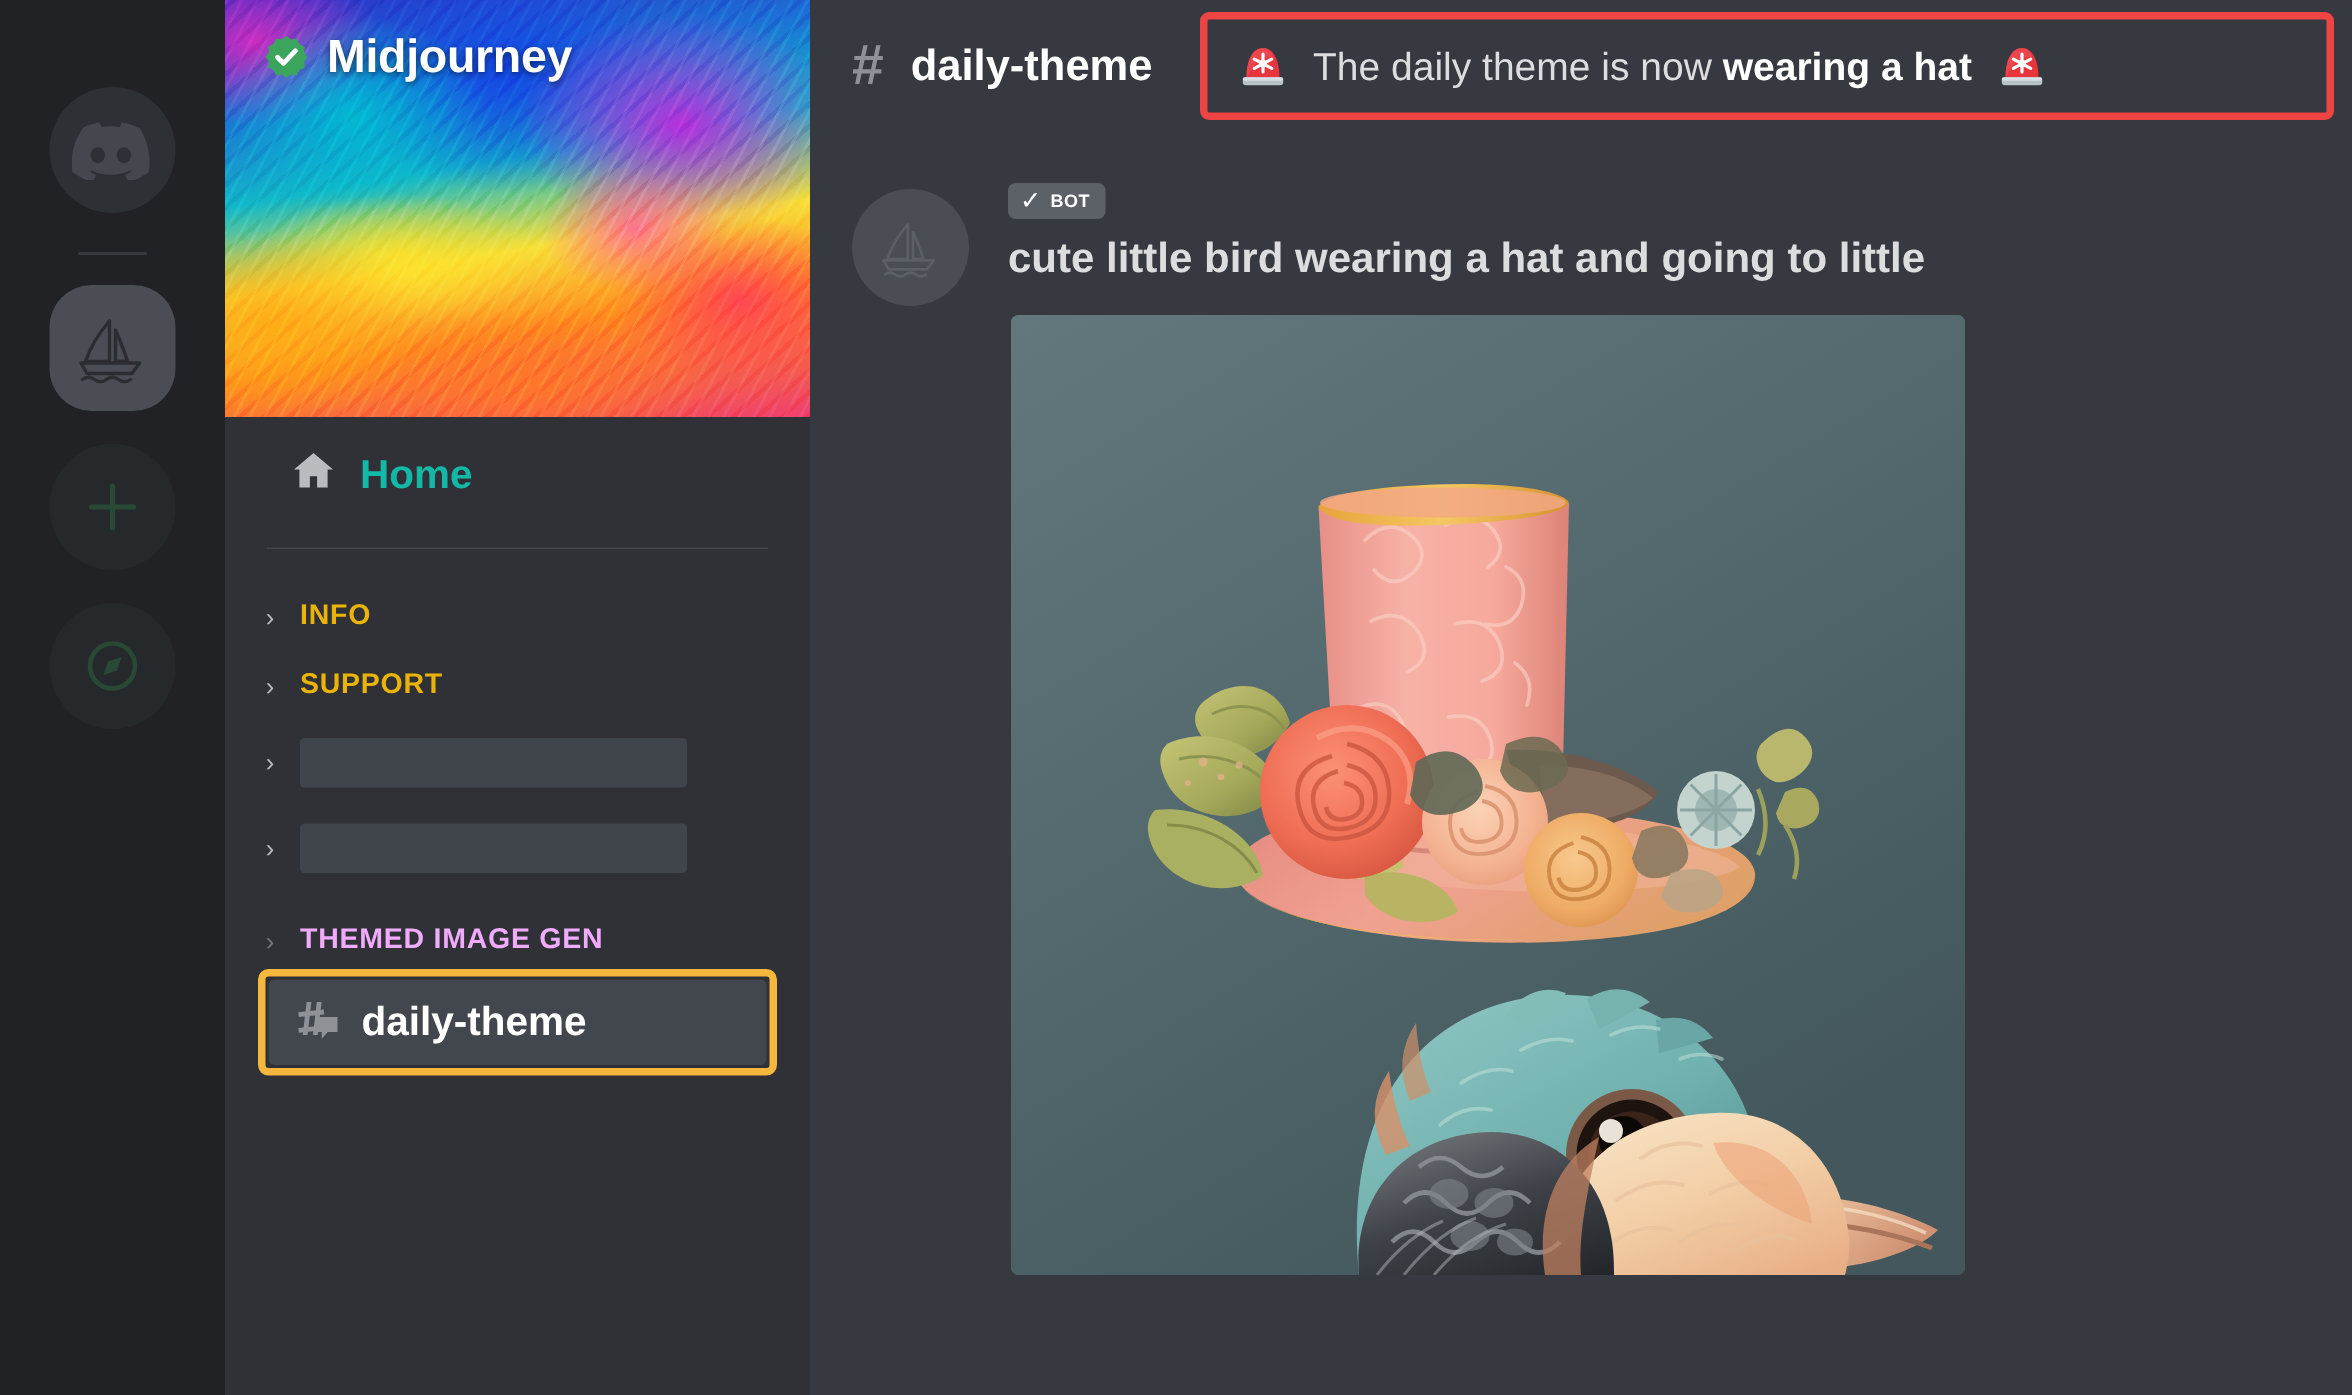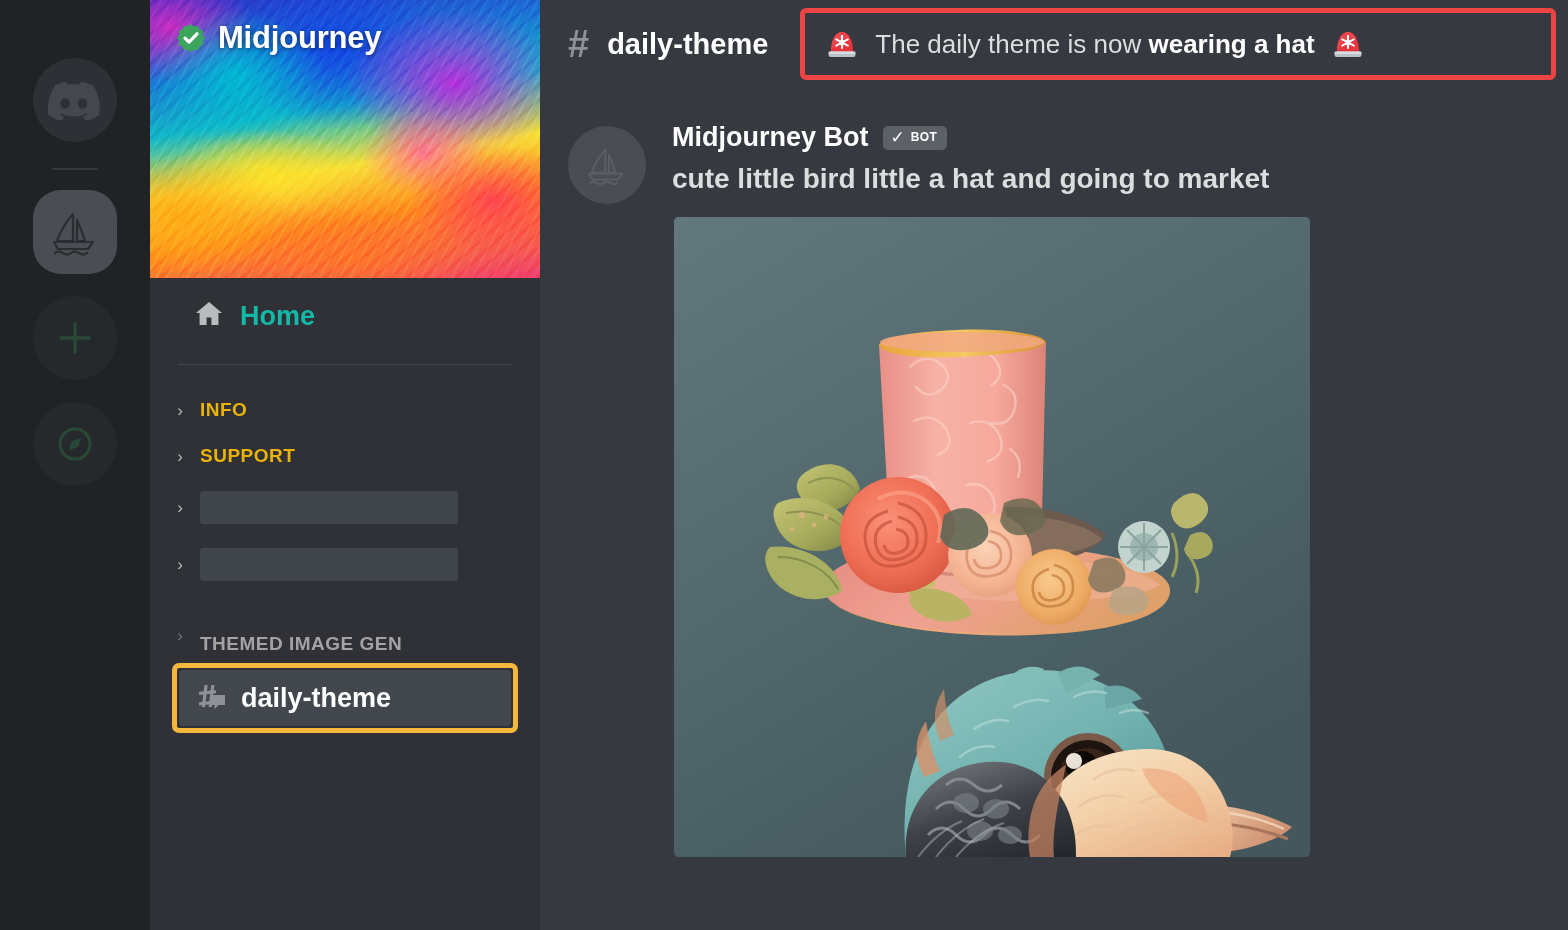--- a/index.html
+++ b/index.html
@@ -109,21 +109,21 @@
   .chev {
     width: 16px; flex: 0 0 16px;
     color: #b9bbbe; font-size: 17px; line-height: 1;
     display: flex; align-items: center; justify-content: center;
   }
   .chev.dim { color: #72767d; }
   .cat-label {
     font-size: 19px; font-weight: 700; color: #eab308;
     letter-spacing: .5px;
   }
-  .cat-label.dim { color: #a3a3a3; margin-top: 18px; }
+  .cat-label.dim { color: #f0abfc; }
   .redact-bar {
     height: 33px; flex: 1; margin-right: 82px;
     background: #40444b; border-radius: 3px;
   }
 
   .channel-wrap { position: relative; padding: 0 22px; margin-top: 2px; }
   .hl-box {
     border: 5px solid #f5b73c; border-radius: 7px;
     padding: 2px;
   }
@@ -374,28 +374,27 @@
               <path d="M26 6 C19 14 13 24 10 33 L26 33 Z"></path>
               <path d="M30 12 C33 19 36 26 38 33 L30 33 Z"></path>
               <path d="M7 34 L46 34 L41 41 L11 41 Z"></path>
               <path d="M8 45 q4-3 8 0 t8 0 t8 0 t8 0"></path>
             </g>
           </svg>
         </div>
 
         <div class="msg-body">
           <div class="msg-head">
-            <span class="author">Midjourney Bot</span>
             <span class="bot-badge">
               <span class="bot-check">✓</span>
               <span class="bot-text">BOT</span>
             </span>
           </div>
 
-          <div class="msg-text">cute little bird little a hat and going to market</div>
+          <div class="msg-text">cute little bird wearing a hat and going to little</div>
 
           <div class="gen-image">
             <svg viewBox="0 0 636 640" preserveAspectRatio="xMidYMid slice">
               <defs>
                 <linearGradient id="bgG" x1="0" y1="0" x2="0.6" y2="1">
                   <stop offset="0" stop-color="#62787c"></stop>
                   <stop offset="55%" stop-color="#51676c"></stop>
                   <stop offset="100%" stop-color="#43575c"></stop>
                 </linearGradient>
                 <linearGradient id="hatG" x1="0" y1="0" x2="1" y2="0">

